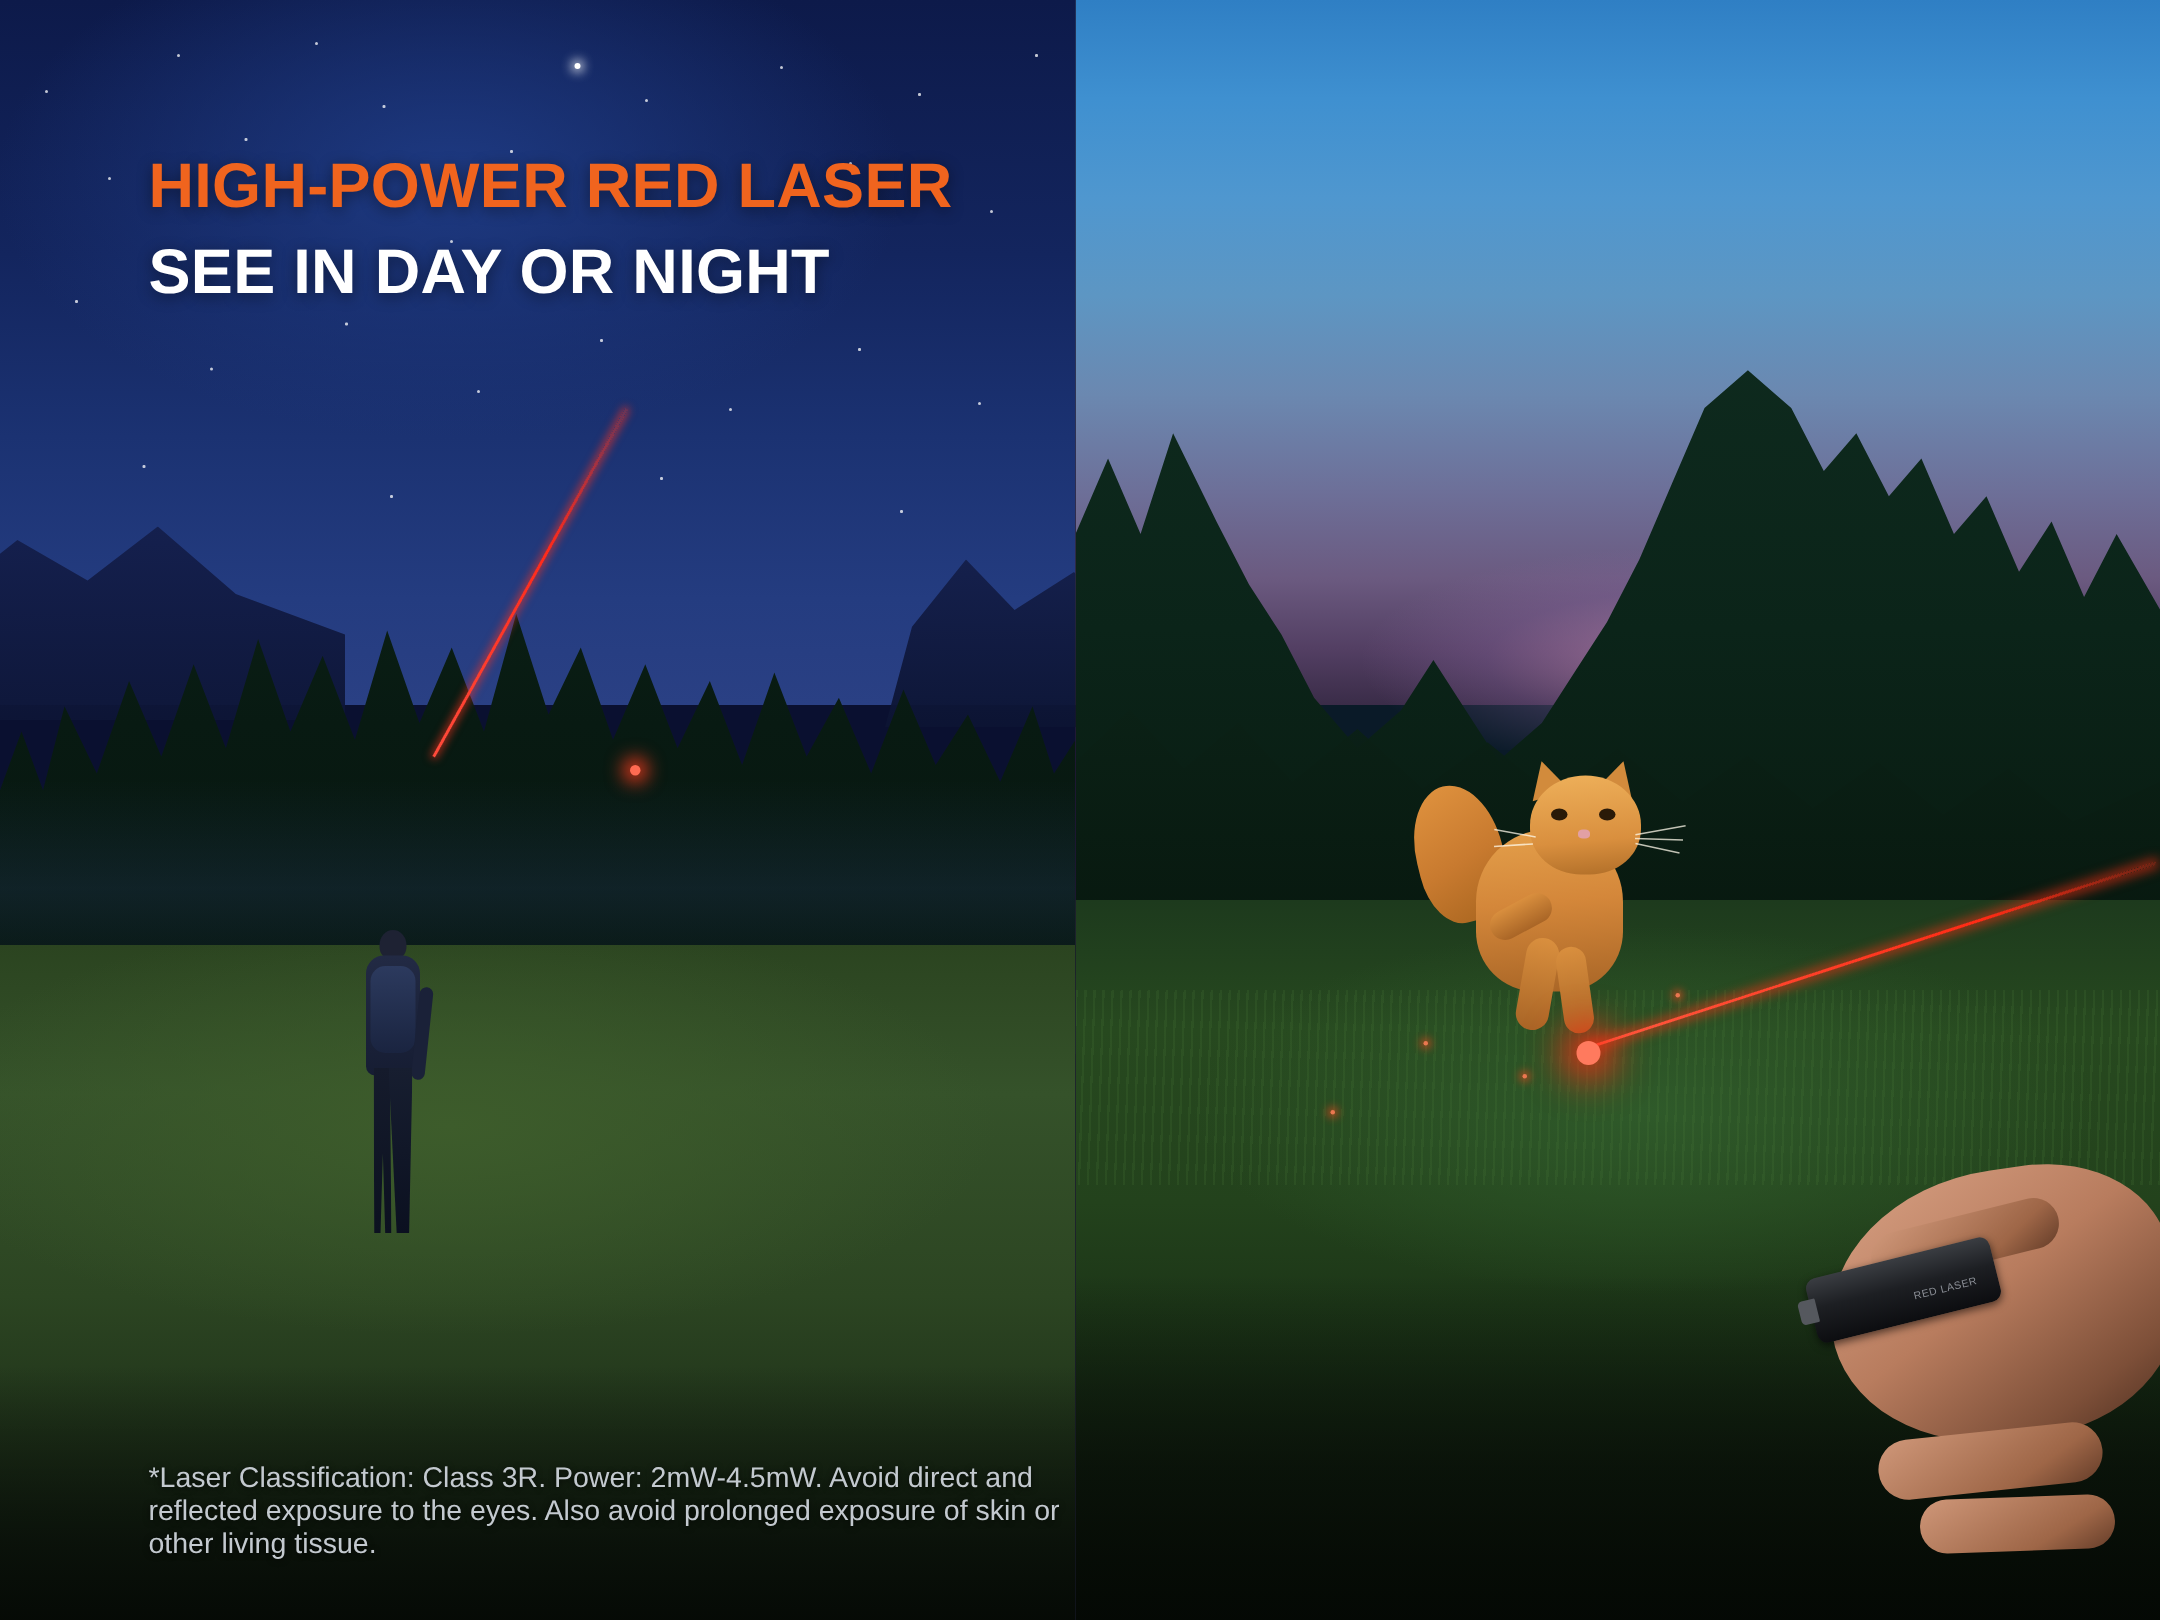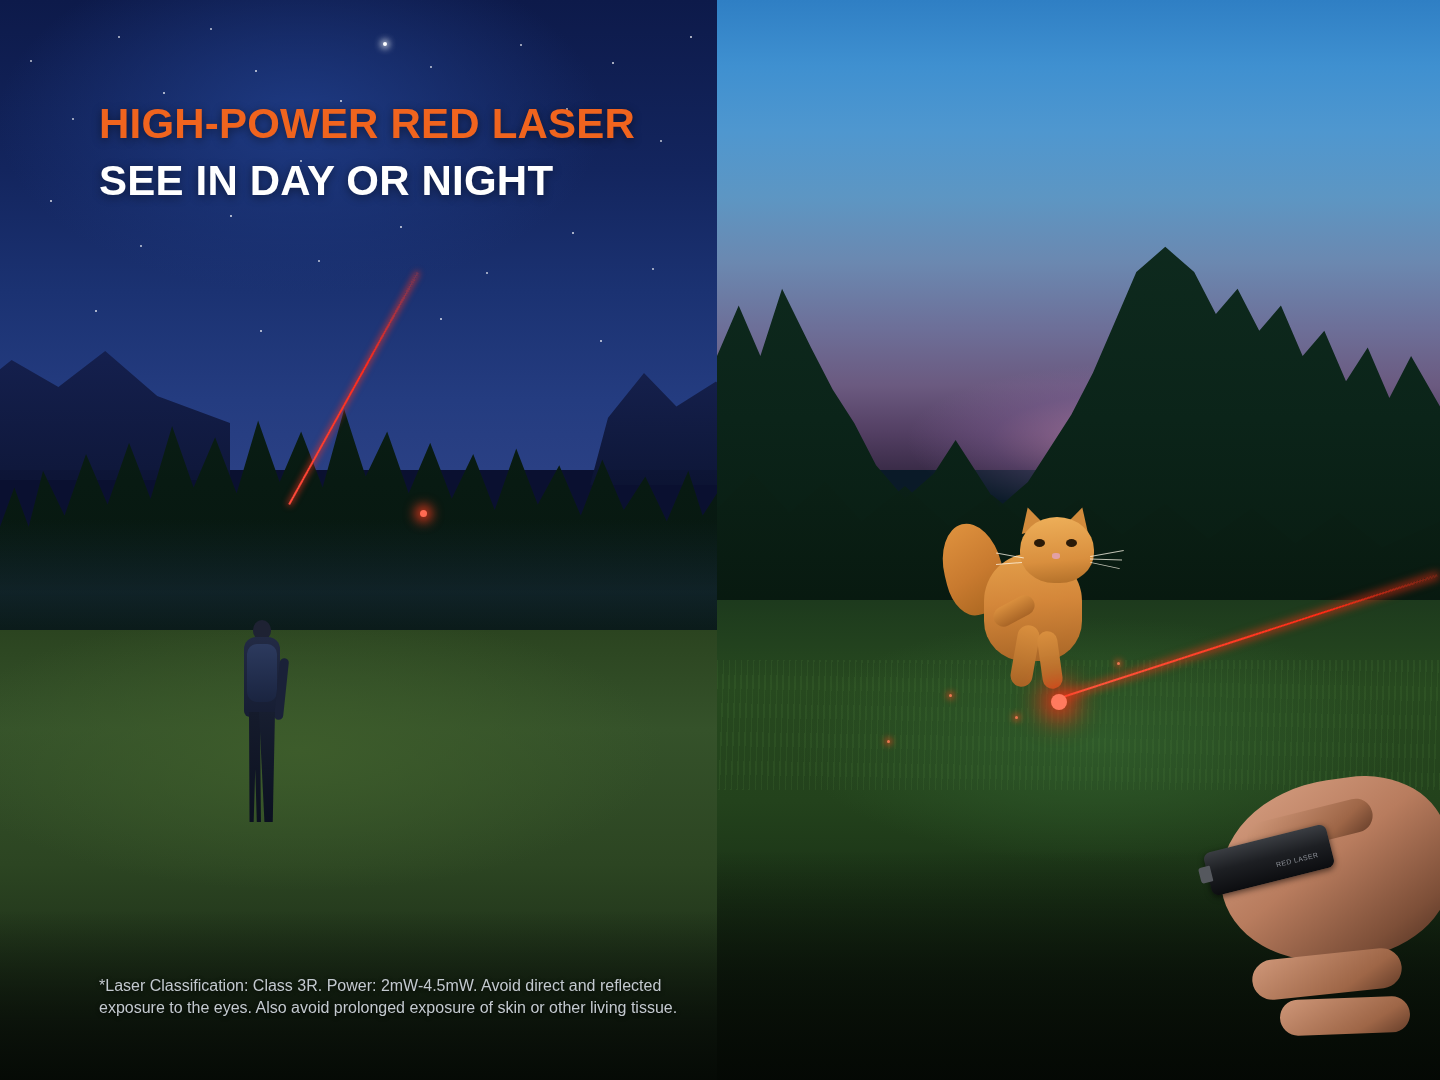--- a/index.html
+++ b/index.html
@@ -401,21 +401,21 @@
     color: #ffffff;
     letter-spacing: .2px;
     text-shadow: 0 2px 10px rgba(0,0,0,.45);
   }
   .headline .hl-accent { color: #f0641e; }
 
   .footnote {
     position: absolute;
     left: 99px; top: 975px;
     width: 620px;
-    font-size: 16px;
+    font-size: 19px;
     line-height: 22px;
     color: #c3c9cf;
     text-shadow: 0 1px 4px rgba(0,0,0,.7);
   }
 
   .divider {
     position: absolute;
     left: 717px; top: 0;
     width: 6px; height: 1080px;
     background: #000000;

